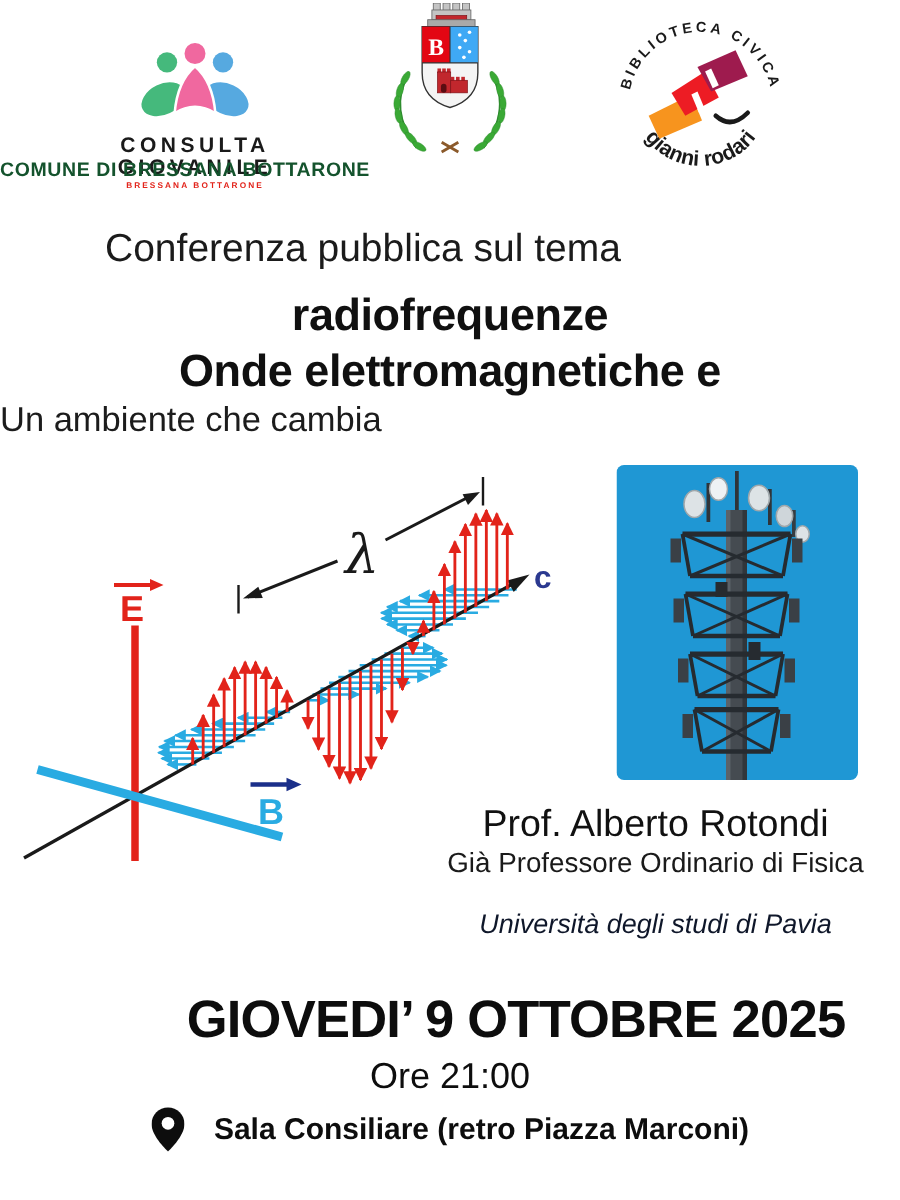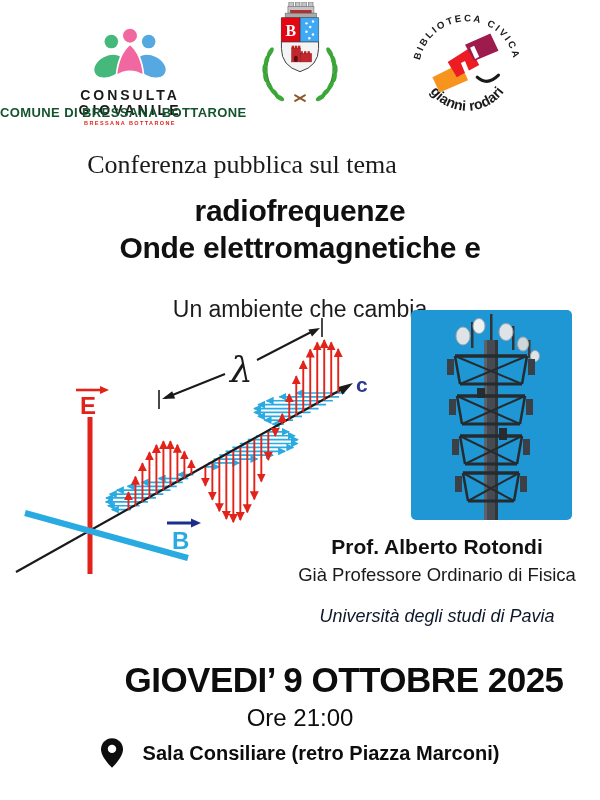--- a/index.html
+++ b/index.html
@@ -12,31 +12,31 @@
   .header{position:absolute;top:0;left:0;width:600px;height:140px;}
   .consulta{position:absolute;left:68px;top:28px;width:124px;text-align:center;}
   .consulta .t1,.consulta .t2{font-weight:800;font-size:14px;letter-spacing:3px;line-height:15px;color:#1a1a1a;}
   .consulta .sub{font-size:5.5px;font-weight:700;letter-spacing:1.4px;color:#e2231a;margin-top:2px;}
   .crest{position:absolute;left:253px;top:2px;width:94px;}
   .library{position:absolute;left:402px;top:4px;width:130px;}
   .comune-caption{position:absolute;left:0;top:105px;width:600px;text-align:left;
     font-size:13px;font-weight:700;letter-spacing:.4px;color:#14532d;}
   
   .kicker{position:absolute;left:0;top:150px;width:484px;text-align:center;
-    font-family:Liberation Serif, serif;font-size:26px;color:#1b1b1b;}
+    font-family:Liberation Sans, sans-serif;font-size:26px;color:#1b1b1b;}
   .title{position:absolute;left:0;top:192px;width:600px;text-align:center;
     font-size:30px;font-weight:800;line-height:37px;letter-spacing:-.3px;color:#101010;}
-  .subtitle{position:absolute;left:0;top:266px;width:600px;text-align:center;
-    font-size:23px;font-weight:400;color:#1c1c1c;margin-top:30px;}
+  .subtitle{position:absolute;left:0;top:266px;width:600px;text-align:left;
+    font-size:23px;font-weight:400;color:#1c1c1c;}
   
   .band{position:absolute;left:0;top:302px;width:600px;height:338px;}
   .wave{position:absolute;left:12px;top:0;}
   .tower{position:absolute;left:411px;top:8px;}
   .speaker-name{position:absolute;left:280px;top:233px;width:314px;text-align:center;
-    font-size:21px;font-weight:700;color:#111;}
+    font-size:25px;font-weight:400;color:#111;}
   .speaker-role{position:absolute;left:270px;top:262px;width:334px;text-align:center;
     font-size:18.5px;color:#1a1a1a;}
   .speaker-aff{position:absolute;left:280px;top:304px;width:314px;text-align:center;
     font-size:18px;font-style:italic;color:#0f172a;}
   
   .date{position:absolute;left:0;top:660px;width:600px;text-align:center;
     font-size:35px;font-weight:800;letter-spacing:-.5px;color:#0d0d0d;padding-left:44px;}
   .time{position:absolute;left:0;top:704px;width:600px;text-align:center;
     font-size:24px;font-weight:400;color:#0d0d0d;}
   .location{position:absolute;left:0;top:738px;width:600px;display:flex;

